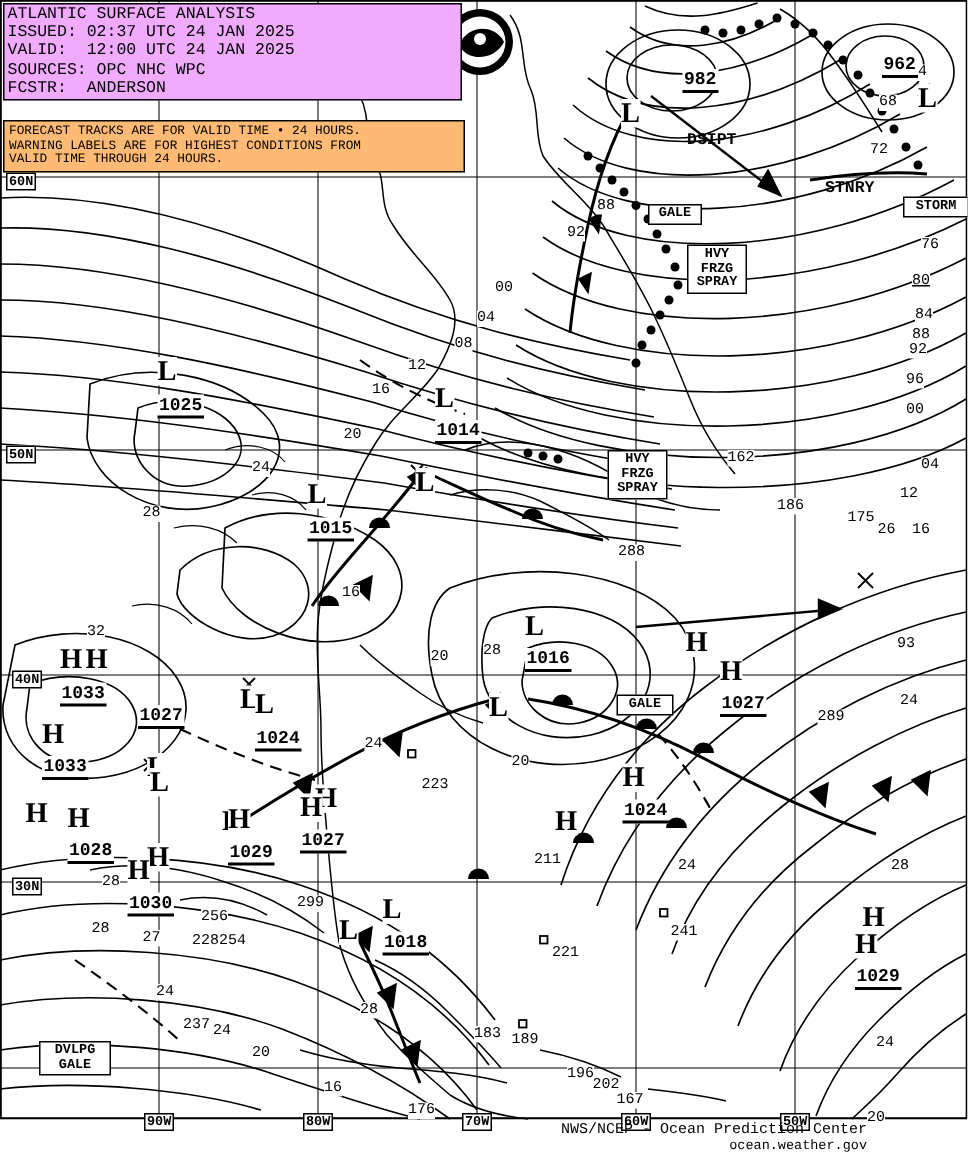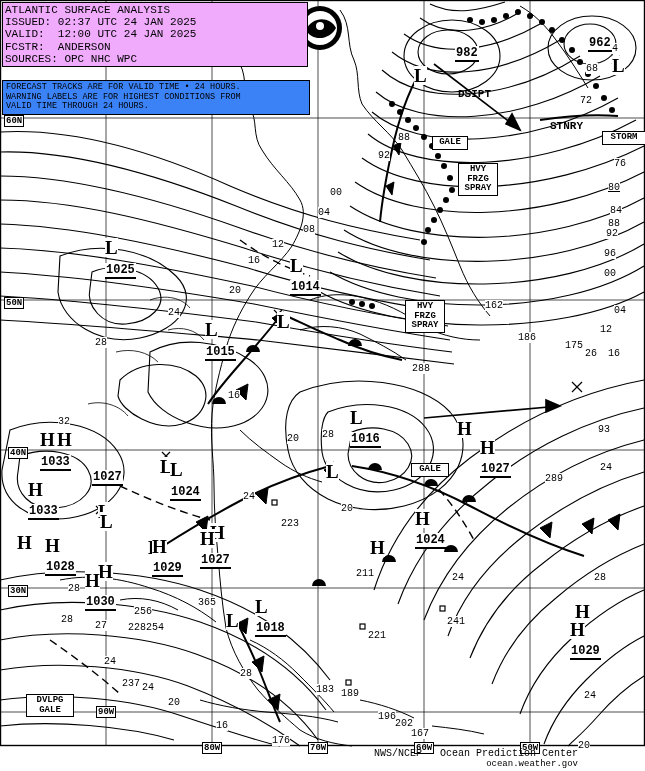--- a/index.html
+++ b/index.html
@@ -2,21 +2,21 @@
 <html><head>
 <meta charset="utf-8">
 <style>
   html,body{margin:0;padding:0;background:#fff;}
   body{width:645px;height:771px;overflow:hidden;font-family:"Liberation Sans",sans-serif;}
   #map{position:relative;width:645px;height:771px;background:#fff;}
   svg.layer{position:absolute;left:0;top:0;width:645px;height:771px;}
   .hdr{position:absolute;left:2px;top:2px;width:300px;border:1px solid #000;background:#f0abfc;
        font-family:"Liberation Mono",monospace;font-size:11px;line-height:12.2px;padding:1px 2px;z-index:40;}
   .hdr div{white-space:pre;}
-  .note{position:absolute;left:2px;top:80px;width:300px;border:1px solid #000;background:#3b82f6;
+  .note{position:absolute;left:2px;top:80px;width:300px;border:1px solid #000;background:#fdba74;
         font-family:"Liberation Mono",monospace;font-size:8.5px;line-height:9.6px;padding:2px 3px;z-index:40;}
   .lbl{position:absolute;font-family:"Liberation Mono",monospace;font-weight:bold;color:#000;z-index:30;white-space:nowrap;}
   .iso{position:absolute;font-family:"Liberation Mono",monospace;font-size:12px;font-weight:bold;
        border-bottom:2px solid #000;padding:0 1px;background:#fff;z-index:30;}
   .isoplain{position:absolute;font-family:"Liberation Mono",monospace;font-size:10px;color:#000;z-index:25;background:#fff;}
   .hl{position:absolute;font-family:"Liberation Serif",serif;font-weight:bold;font-size:19px;z-index:32;background:#fff;line-height:19px;}
   .box{position:absolute;border:1px solid #000;background:#fff;font-family:"Liberation Mono",monospace;
        font-size:9px;font-weight:bold;text-align:center;line-height:9.5px;padding:1px 2px;z-index:35;}
   .latlbl{position:absolute;border:1px solid #000;background:#fff;font-family:"Liberation Mono",monospace;
           font-size:9px;font-weight:bold;padding:0 1px;z-index:33;}
@@ -276,36 +276,36 @@
       <circle cx="320" cy="28" r="17" fill="#fff"></circle>
       <path d="M306,30 C312,16 330,16 336,28 C330,40 312,42 306,30 Z" fill="#000"></path>
       <circle cx="320" cy="26" r="4" fill="#fff"></circle>
     </g>
   </svg>
 
   <div class="hdr">
     <div>ATLANTIC SURFACE ANALYSIS</div>
     <div>ISSUED: 02:37 UTC 24 JAN 2025</div>
     <div>VALID:  12:00 UTC 24 JAN 2025</div>
+    <div>SOURCES: OPC NHC WPC</div>
     <div>FCSTR:  ANDERSON</div>
-    <div>SOURCES: OPC NHC WPC</div>
   </div>
 
   <div class="note">
     <div>FORECAST TRACKS ARE FOR VALID TIME • 24 HOURS.</div>
     <div>WARNING LABELS ARE FOR HIGHEST CONDITIONS FROM</div>
     <div>VALID TIME THROUGH 24 HOURS.</div>
   </div>
 
   <div id="latlon">
       <div class="latlbl" style="left: 4px; top: 115px;">60N</div>
       <div class="latlbl" style="left: 4px; top: 297px;">50N</div>
       <div class="latlbl" style="left: 8px; top: 447px;">40N</div>
       <div class="latlbl" style="left: 8px; top: 585px;">30N</div>
-      <div class="lonlbl" style="left: 96px; top: 706px;">90W</div>
+      <div class="lonlbl" style="left: 96px; top: 742px;">90W</div>
       <div class="lonlbl" style="left: 202px; top: 742px;">80W</div>
       <div class="lonlbl" style="left: 308px; top: 742px;">70W</div>
       <div class="lonlbl" style="left: 414px; top: 742px;">60W</div>
       <div class="lonlbl" style="left: 520px; top: 742px;">50W</div>
     </div>
   <div id="centers">
       <div class="iso" style="left: 455px; top: 46px;">982</div>
       <div class="hl" style="left: 414px; top: 66px;">L</div>
       <div class="iso" style="left: 588px; top: 36px;">962</div>
       <div class="hl" style="left: 612px; top: 56px;">L</div>
@@ -434,21 +434,21 @@
       <div class="isoplain" style="left: 378px; top: 711px;">196</div>
       <div class="isoplain" style="left: 316px; top: 684px;">183</div>
       <div class="isoplain" style="left: 122px; top: 678px;">237</div>
       <div class="isoplain" style="left: 134px; top: 606px;">256</div>
       <div class="isoplain" style="left: 146px; top: 622px;">254</div>
       <div class="isoplain" style="left: 128px; top: 622px;">228</div>
       <div class="isoplain" style="left: 58px; top: 416px;">32</div>
       <div class="isoplain" style="left: 68px; top: 583px;">28</div>
       <div class="isoplain" style="left: 61px; top: 614px;">28</div>
       <div class="isoplain" style="left: 95px; top: 620px;">27</div>
-      <div class="isoplain" style="left: 198px; top: 597px;">365</div>
+      <div class="isoplain" style="left: 198px; top: 597px;">299</div>
       <div class="isoplain" style="left: 518px; top: 332px;">186</div>
       <div class="isoplain" style="left: 565px; top: 340px;">175</div>
       <div class="isoplain" style="left: 485px; top: 300px;">162</div>
       <div class="isoplain" style="left: 412px; top: 363px;">288</div>
       <div class="isoplain" style="left: 585px; top: 348px;">26</div>
       <div class="isoplain" style="left: 272px; top: 735px;">176</div>
       <div class="isoplain" style="left: 240px; top: 668px;">28</div>
     </div>
 
   <div class="foot">

